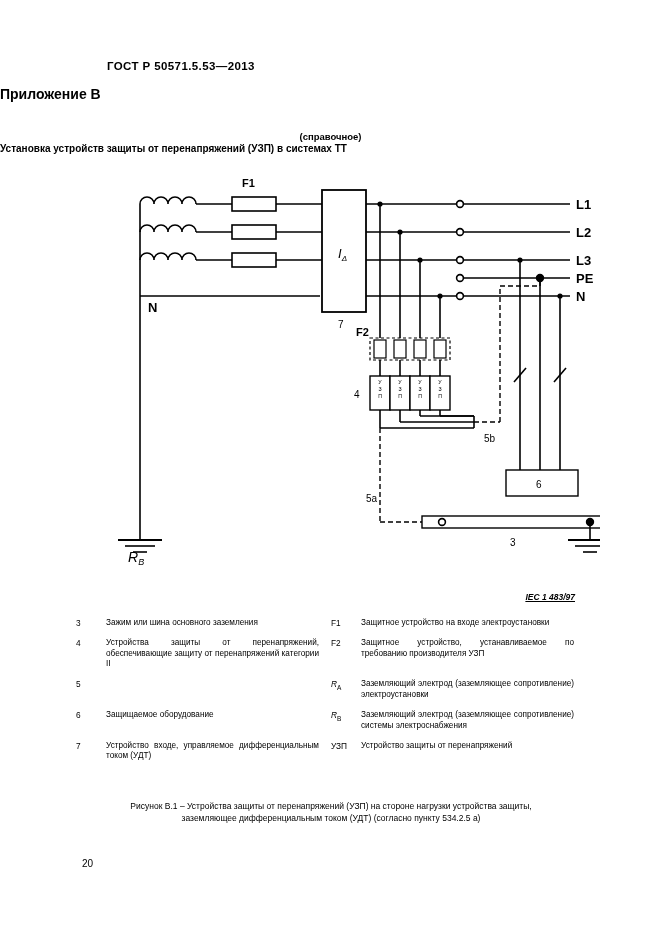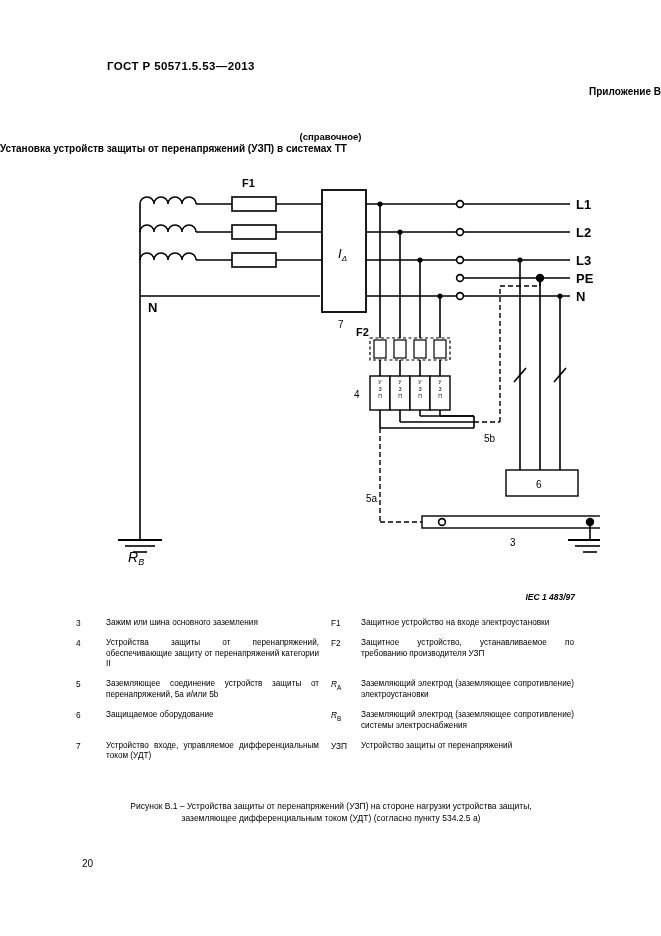--- a/index.html
+++ b/index.html
@@ -26,22 +26,22 @@
     font-size: 11.5px;
     font-weight: bold;
     letter-spacing: 0.4px;
     padding-left: 41px;
   }
   .annex-line1 {
     position: absolute;
     left: 0;
     right: 0;
     top: 86px;
-    text-align: right;
-    font-size: 10px;
+    text-align: left;
+    font-size: 14px;
     font-weight: bold;
   }
   .annex-line2 {
     position: absolute;
     left: 0;
     right: 0;
     top: 99px;
     text-align: center;
     font-size: 9.5px;
     font-weight: bold;
@@ -62,20 +62,21 @@
     width: 530px;
     height: 430px;
   }
   .iec-ref {
     position: absolute;
     right: 86px;
     top: 592px;
     font-size: 8.5px;
     font-style: italic;
     font-weight: bold;
+    text-decoration: underline;
   }
   .legend {
     position: absolute;
     left: 76px;
     top: 618px;
     width: 510px;
     font-size: 8.2px;
   }
   .legend-row {
     display: flex;
@@ -311,21 +312,20 @@
       </div>
       <div class="lg-col">
         <div class="lg-key">F2</div>
         <div class="lg-text">Защитное устройство, устанавливаемое по требованию производителя УЗП</div>
       </div>
     </div>
 
     <div class="legend-row">
       <div class="lg-col">
         <div class="lg-key">5</div>
-        <div class="lg-text">Заземляющее соединение устройств защиты от перенапряжений, 5а и/или 5b</div>
       </div>
       <div class="lg-col">
         <div class="lg-key"><i>R</i><sub>A</sub></div>
         <div class="lg-text">Заземляющий электрод (заземляющее сопротивление) электроустановки</div>
       </div>
     </div>
 
     <div class="legend-row">
       <div class="lg-col">
         <div class="lg-key">6</div>

